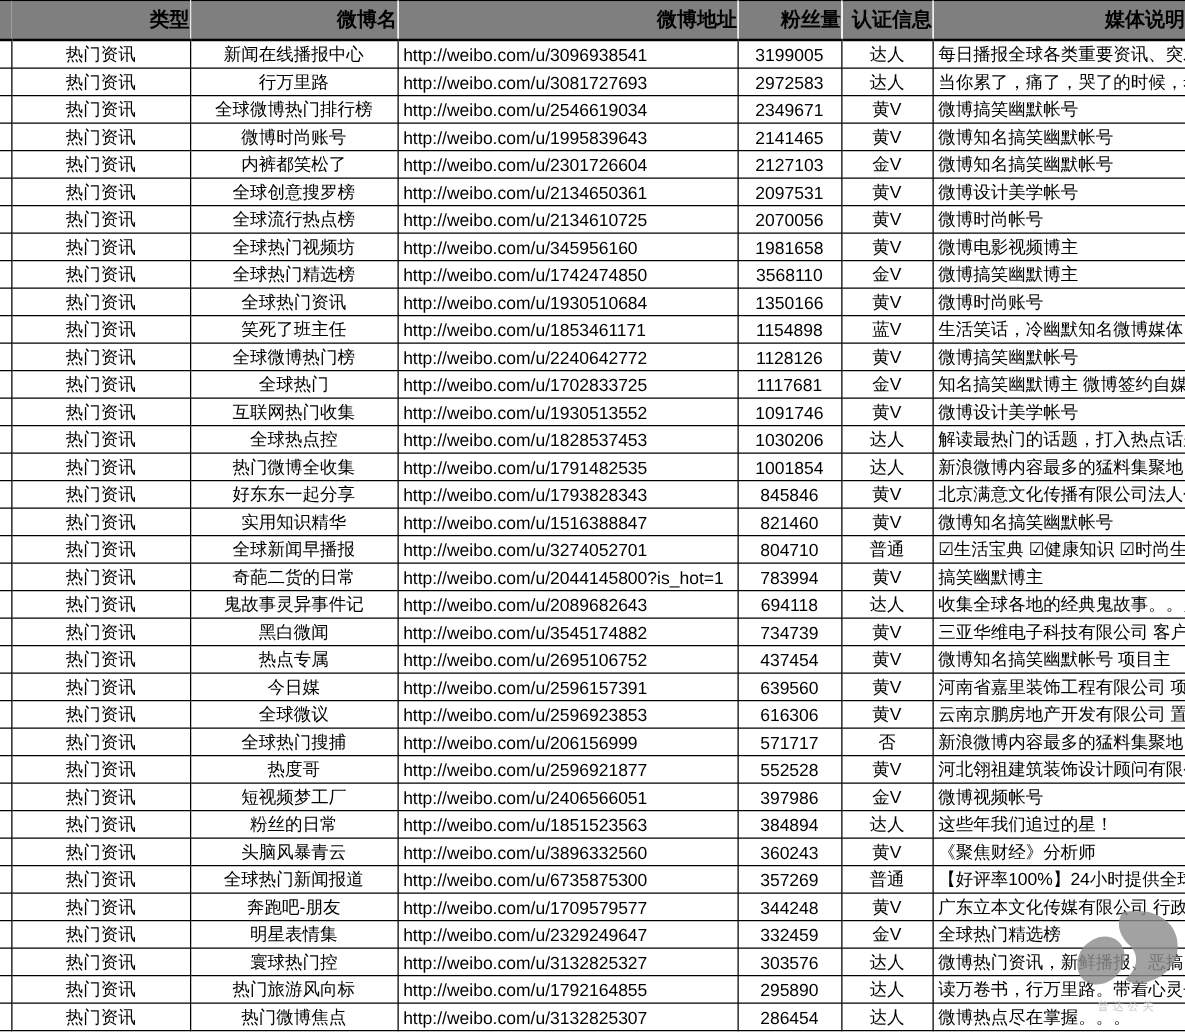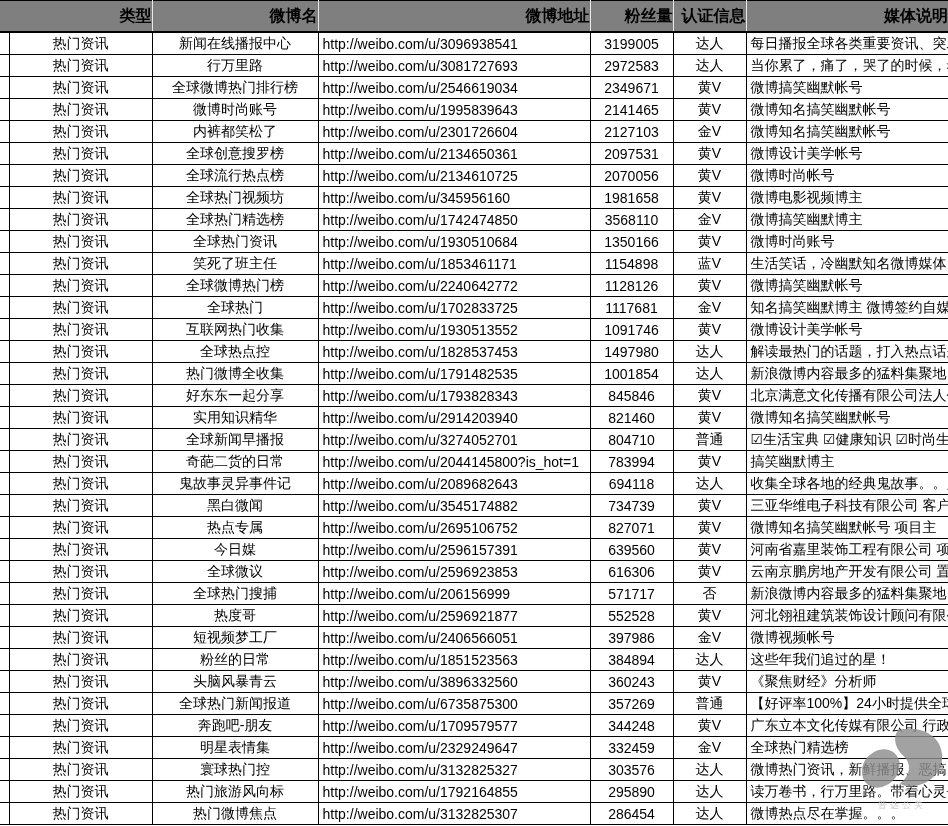--- a/index.html
+++ b/index.html
@@ -210,21 +210,21 @@
     <td class="ctr">1091746</td>
     <td class="ctr">黄V</td>
     <td class="lft last">微博设计美学帐号</td>
   </tr>
 
   <tr>
     <td class="col-a"></td>
     <td class="ctr">热门资讯</td>
     <td class="ctr">全球热点控</td>
     <td class="lft">http://weibo.com/u/1828537453</td>
-    <td class="ctr">1497980</td>
+    <td class="ctr">1030206</td>
     <td class="ctr">达人</td>
     <td class="lft last">解读最热门的话题，打入热点话题</td>
   </tr>
 
   <tr>
     <td class="col-a"></td>
     <td class="ctr">热门资讯</td>
     <td class="ctr">热门微博全收集</td>
     <td class="lft">http://weibo.com/u/1791482535</td>
     <td class="ctr">1001854</td>
@@ -239,21 +239,21 @@
     <td class="lft">http://weibo.com/u/1793828343</td>
     <td class="ctr">845846</td>
     <td class="ctr">黄V</td>
     <td class="lft last">北京满意文化传播有限公司法人代</td>
   </tr>
 
   <tr>
     <td class="col-a"></td>
     <td class="ctr">热门资讯</td>
     <td class="ctr">实用知识精华</td>
-    <td class="lft">http://weibo.com/u/2914203940</td>
+    <td class="lft">http://weibo.com/u/1516388847</td>
     <td class="ctr">821460</td>
     <td class="ctr">黄V</td>
     <td class="lft last">微博知名搞笑幽默帐号</td>
   </tr>
 
   <tr>
     <td class="col-a"></td>
     <td class="ctr">热门资讯</td>
     <td class="ctr">全球新闻早播报</td>
     <td class="lft">http://weibo.com/u/3274052701</td>
@@ -290,21 +290,21 @@
     <td class="ctr">734739</td>
     <td class="ctr">黄V</td>
     <td class="lft last">三亚华维电子科技有限公司 客户</td>
   </tr>
 
   <tr>
     <td class="col-a"></td>
     <td class="ctr">热门资讯</td>
     <td class="ctr">热点专属</td>
     <td class="lft">http://weibo.com/u/2695106752</td>
-    <td class="ctr">827071</td>
+    <td class="ctr">437454</td>
     <td class="ctr">黄V</td>
     <td class="lft last">微博知名搞笑幽默帐号 项目主</td>
   </tr>
 
   <tr>
     <td class="col-a"></td>
     <td class="ctr">热门资讯</td>
     <td class="ctr">今日媒</td>
     <td class="lft">http://weibo.com/u/2596157391</td>
     <td class="ctr">639560</td>

